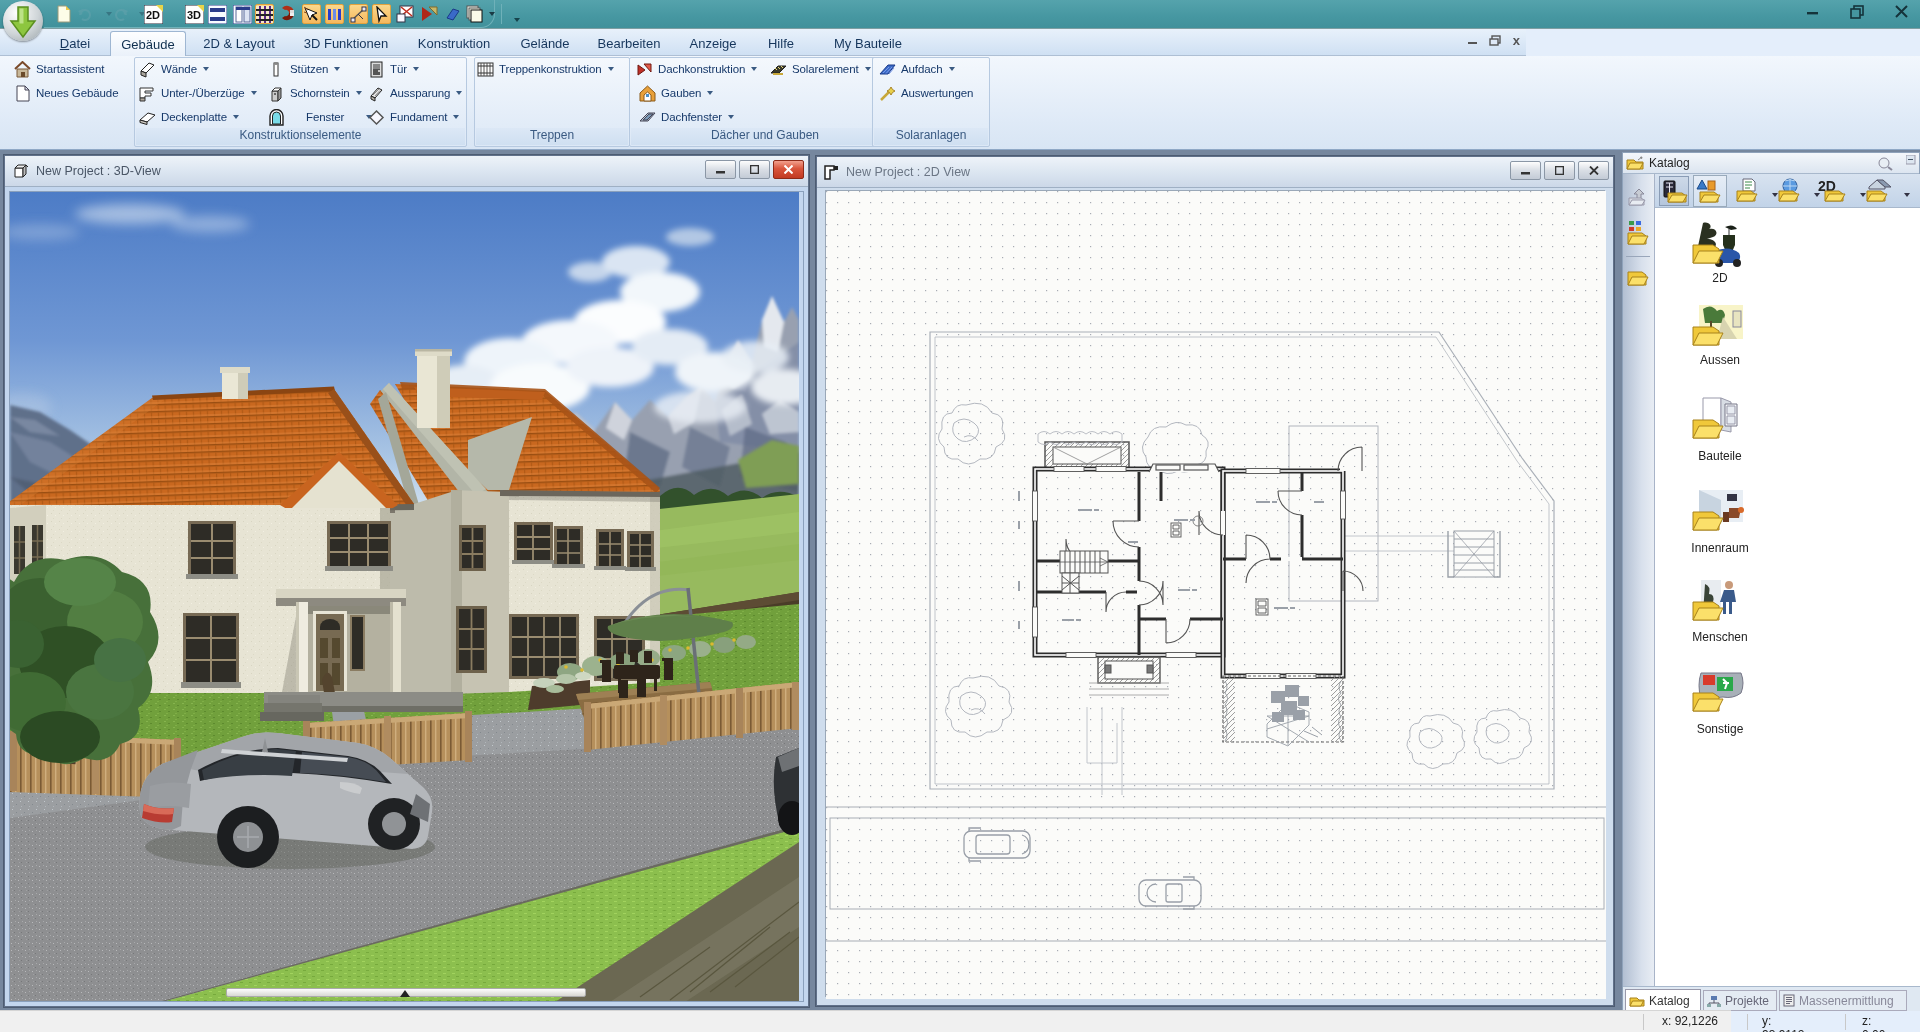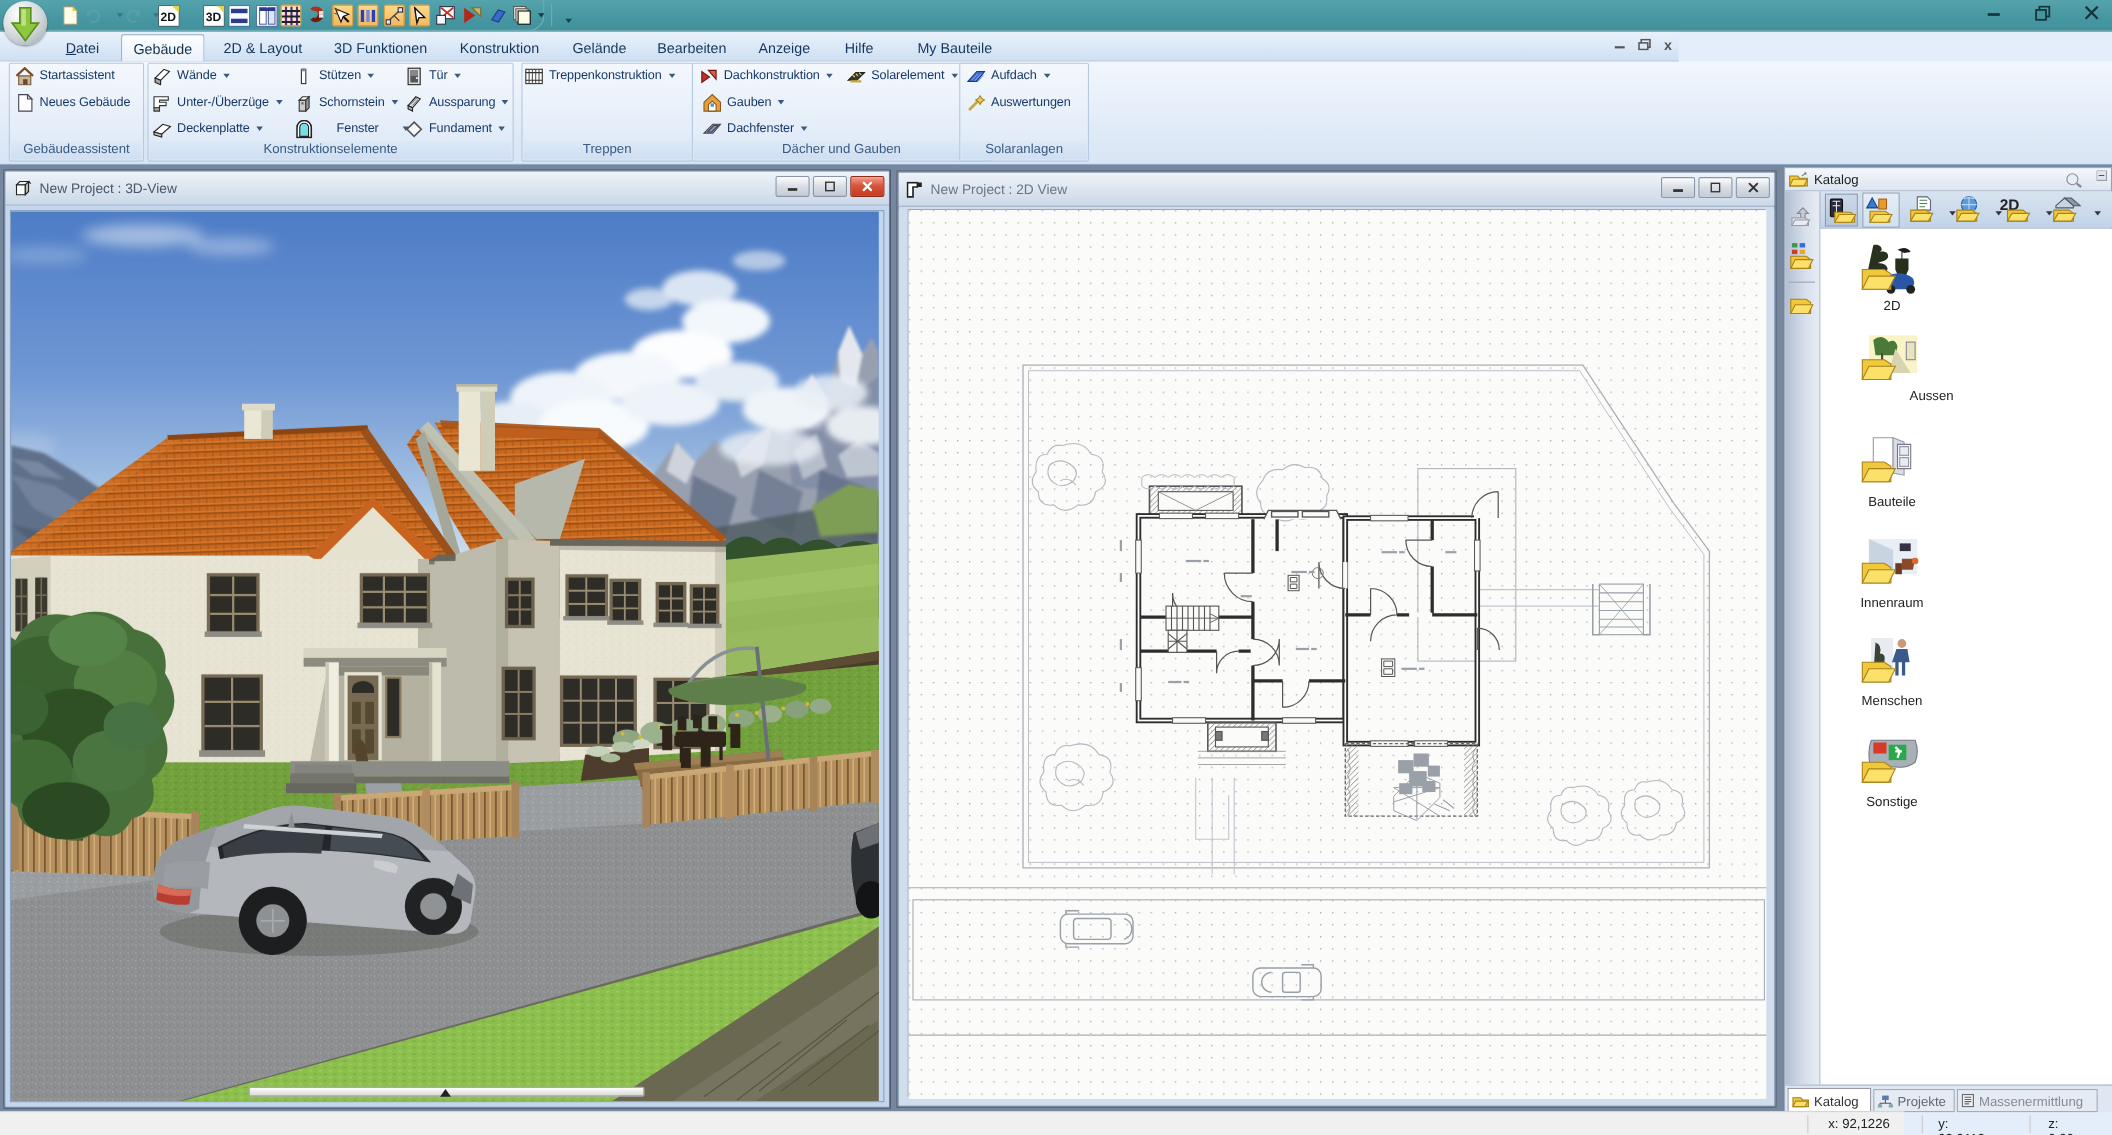--- a/index.html
+++ b/index.html
@@ -223,23 +223,20 @@
       <svg width="12" height="11">
           <rect x="3" y="1" width="8" height="7" fill="none" stroke="#555" stroke-width="1.4"></rect>
           <rect x="1" y="4" width="8" height="6" fill="#dfe9f6" stroke="#555" stroke-width="1.4"></rect>
         </svg>
       <span style="font-size:13px;color:#555;line-height:11px;font-weight:bold">x</span>
     </div>
   </div>
 
   <div id="ribbon">
 
-    <div class="rgroup" style="left:8px;width:123px;">
-        <div class="rglabel">Gebäudeassistent</div>
-      </div>
 
     <div class="rbtn" style="left:14px;top:2px;"><svg class="ic" viewBox="0 0 17 17">
           <path d="M1 8 L8.5 1 L16 8" fill="none" stroke="#7a4a2a" stroke-width="2"></path>
           <path d="M3 8 h11 v8 h-11 z" fill="#c8b89a" stroke="#7a5a3a"></path>
           <rect x="7" y="11" width="4" height="5" fill="#6a4a2a"></rect>
         </svg>Startassistent</div>
 
     <div class="rbtn" style="left:14px;top:26px;"><svg class="ic" viewBox="0 0 17 17">
           <path d="M3 1 h8 l4 4 v11 h-12 z" fill="#fff" stroke="#445"></path>
           <path d="M11 1 l4 4 h-4 z" fill="#dde" stroke="#445"></path>
@@ -1191,21 +1188,21 @@
       <svg width="60" height="48" viewBox="0 0 60 48">
           <rect x="10" y="2" width="44" height="34" fill="#f8f4c8"></rect>
           <path d="M14 6 q8 -6 14 2 q6 -4 8 4 l-2 8 h-18 z" fill="#4a7a3a"></path>
           <path d="M22 18 v8" stroke="#5a4a2a" stroke-width="2"></path>
           <path d="M34 14 l14 22 h-20 z" fill="#d8d4b0"></path>
           <rect x="44" y="8" width="8" height="16" fill="#e8e4c0" stroke="#889"></rect>
           <path d="M4 24 h20 l6 4 v14 h-26 z" fill="#f0c83a" stroke="#a8821a"></path>
           <path d="M4 42 l6 -12 h24 l-6 12 z" fill="#fbe06a" stroke="#a8821a"></path>
         </svg>
     </div>
-    <div style="position:absolute;left:33px;top:200px;width:128px;text-align:center;font-size:12px;color:#222;margin-left:36px;">Aussen</div>
+    <div style="position:absolute;left:33px;top:200px;width:128px;text-align:center;font-size:12px;color:#222;">Aussen</div>
 
     <div style="position:absolute;left:66px;top:243px;width:60px;height:48px;">
       <svg width="60" height="48" viewBox="0 0 60 48">
           <path d="M14 2 h18 v32 h-18 z" fill="#fff" stroke="#99a"></path>
           <path d="M32 2 l10 4 v30 l-10 -2 z" fill="#d8dde4" stroke="#99a"></path>
           <path d="M36 8 h12 v22 h-12 z" fill="#f4f6f8" stroke="#778"></path>
           <path d="M38 10 h8 v8 h-8 z M38 20 h8 v8 h-8 z" fill="#e8ecf2" stroke="#99a"></path>
           <path d="M4 24 h20 l6 4 v14 h-26 z" fill="#f0c83a" stroke="#a8821a"></path>
           <path d="M4 42 l6 -12 h24 l-6 12 z" fill="#fbe06a" stroke="#a8821a"></path>
         </svg>

